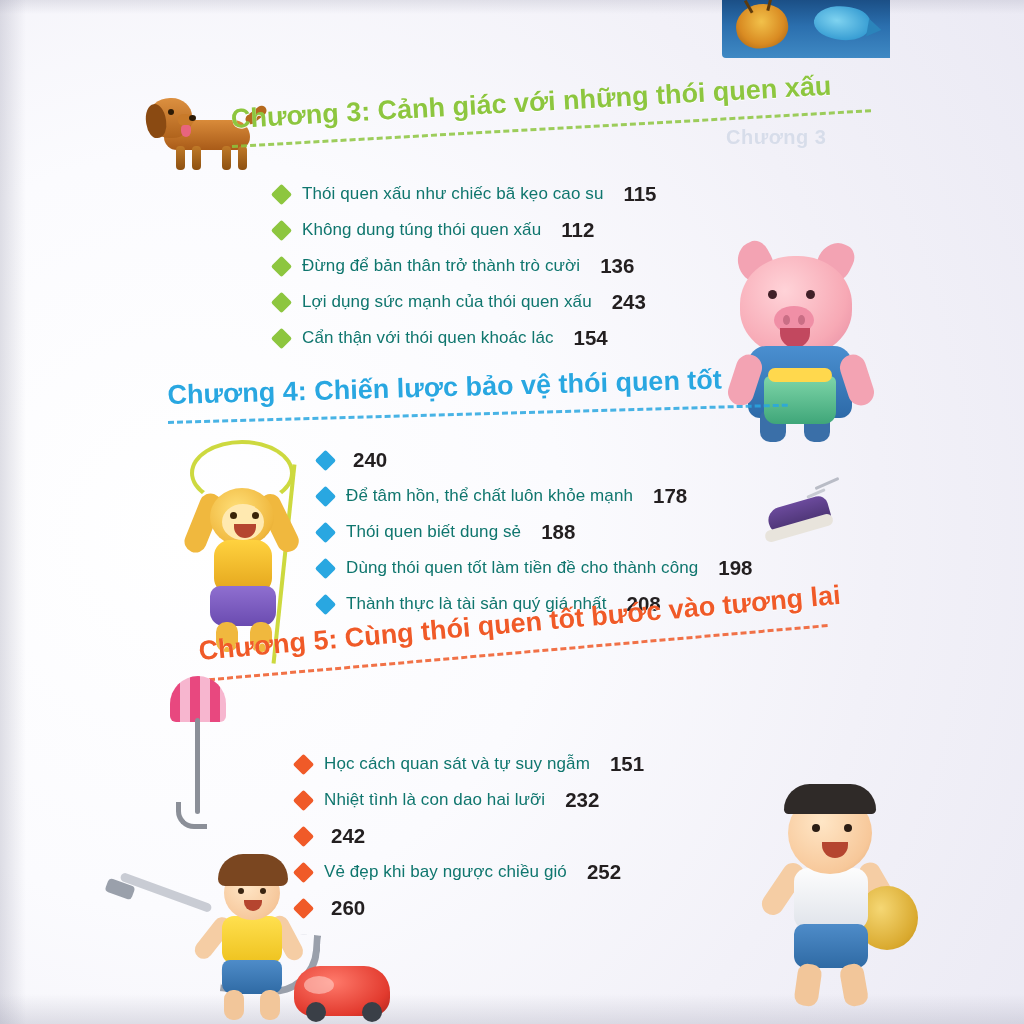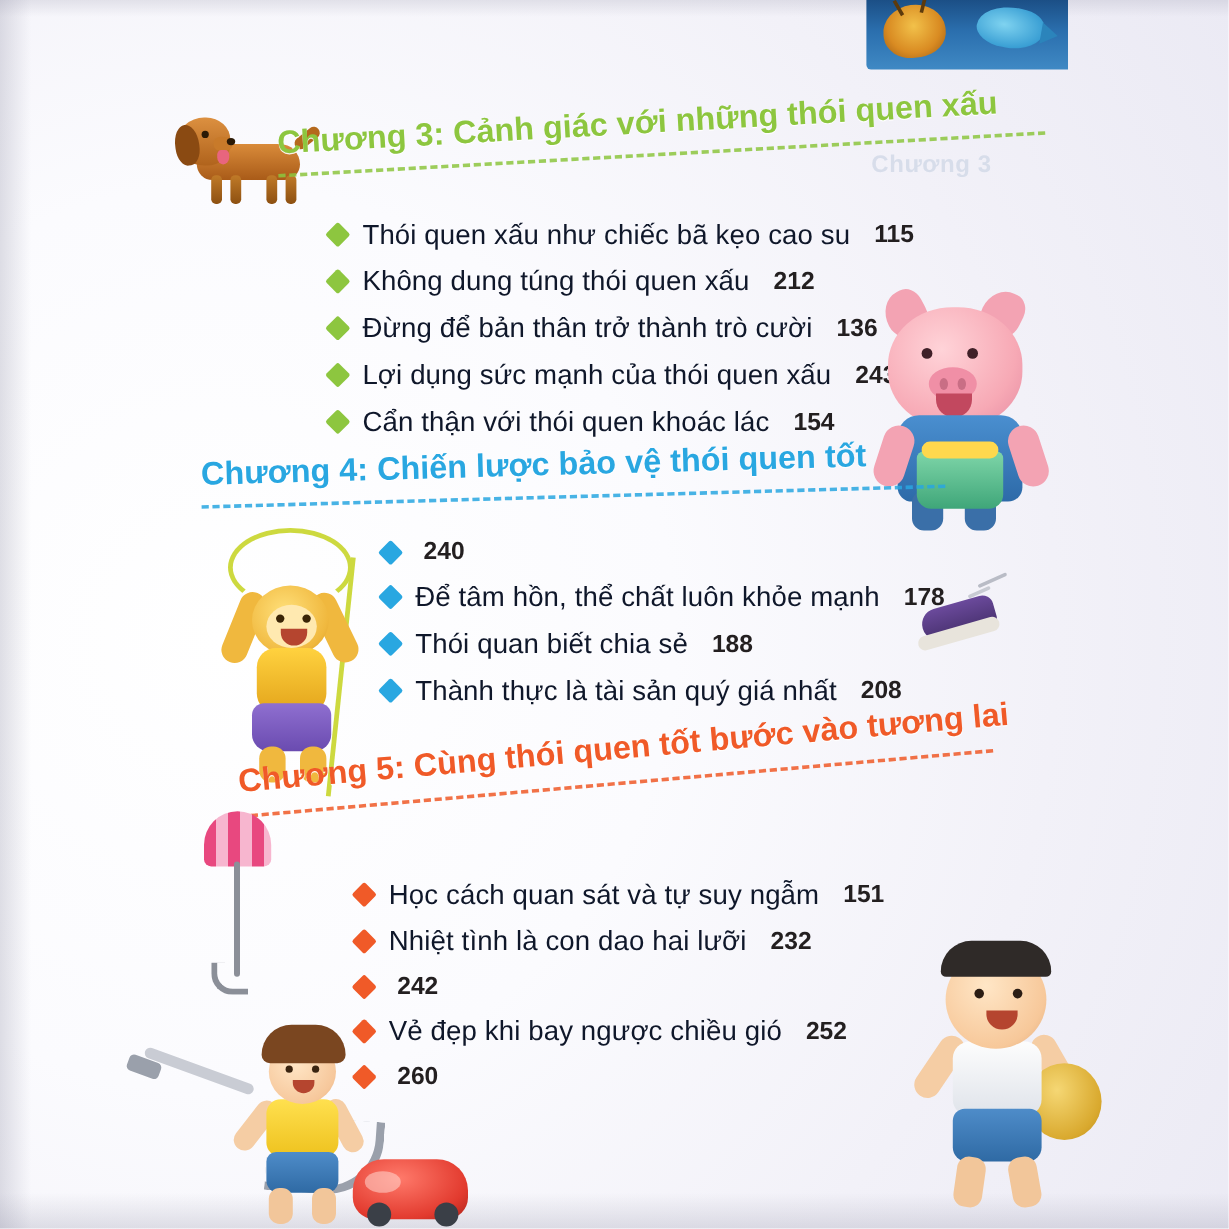--- a/index.html
+++ b/index.html
@@ -168,35 +168,35 @@
     margin-bottom: 12px;
     white-space: nowrap;
   }
   .bullet {
     width: 15px; height: 15px;
     transform: rotate(45deg);
     flex: 0 0 auto;
     border-radius: 2px;
   }
   .entry-text {
-    font-size: 23px;
-    color: #0f172a;
+    font-size: 17px;
+    color: #0f766e;
     letter-spacing: .1px;
   }
   .entry-page {
     font-size: 20.5px;
     font-weight: bold;
     color: #231f20;
     margin-left: 7px;
   }
   #entries-3 { left: 274px; top: 182px; }
   #entries-3 .bullet { background: #8dc63f; }
   #entries-4 { left: 318px; top: 448px; }
   #entries-4 .bullet { background: #29a7e1; }
-  #entries-5 { left: 296px; top: 732px; }
+  #entries-5 { left: 296px; top: 752px; }
   #entries-5 .bullet { background: #f05a28; }
 
   
   .art { position: absolute; }
 
   
   #art-dog { left: 148px; top: 92px; width: 112px; height: 86px; }
   .dog-body {
     position: absolute; left: 16px; top: 28px;
     width: 86px; height: 30px;
@@ -609,21 +609,21 @@
 
   <div class="entries" id="entries-3">
     <div class="entry">
       <span class="bullet"></span>
       <span class="entry-text">Thói quen xấu như chiếc bã kẹo cao su</span>
       <span class="entry-page">115</span>
     </div>
     <div class="entry">
       <span class="bullet"></span>
       <span class="entry-text">Không dung túng thói quen xấu</span>
-      <span class="entry-page">212</span>
+      <span class="entry-page">112</span>
     </div>
     <div class="entry">
       <span class="bullet"></span>
       <span class="entry-text">Đừng để bản thân trở thành trò cười</span>
       <span class="entry-page">136</span>
     </div>
     <div class="entry">
       <span class="bullet"></span>
       <span class="entry-text">Lợi dụng sức mạnh của thói quen xấu</span>
       <span class="entry-page">243</span>
@@ -661,22 +661,27 @@
       <span class="bullet"></span>
       <span class="entry-page">240</span>
     </div>
     <div class="entry">
       <span class="bullet"></span>
       <span class="entry-text">Để tâm hồn, thể chất luôn khỏe mạnh</span>
       <span class="entry-page">178</span>
     </div>
     <div class="entry">
       <span class="bullet"></span>
-      <span class="entry-text">Thói quan biết chia sẻ</span>
+      <span class="entry-text">Thói quen biết dung sẻ</span>
       <span class="entry-page">188</span>
+    </div>
+    <div class="entry">
+      <span class="bullet"></span>
+      <span class="entry-text">Dùng thói quen tốt làm tiền đề cho thành công</span>
+      <span class="entry-page">198</span>
     </div>
     <div class="entry">
       <span class="bullet"></span>
       <span class="entry-text">Thành thực là tài sản quý giá nhất</span>
       <span class="entry-page">208</span>
     </div>
   </div>
 
   <div class="art" id="art-monkey">
     <div class="vine"></div>

